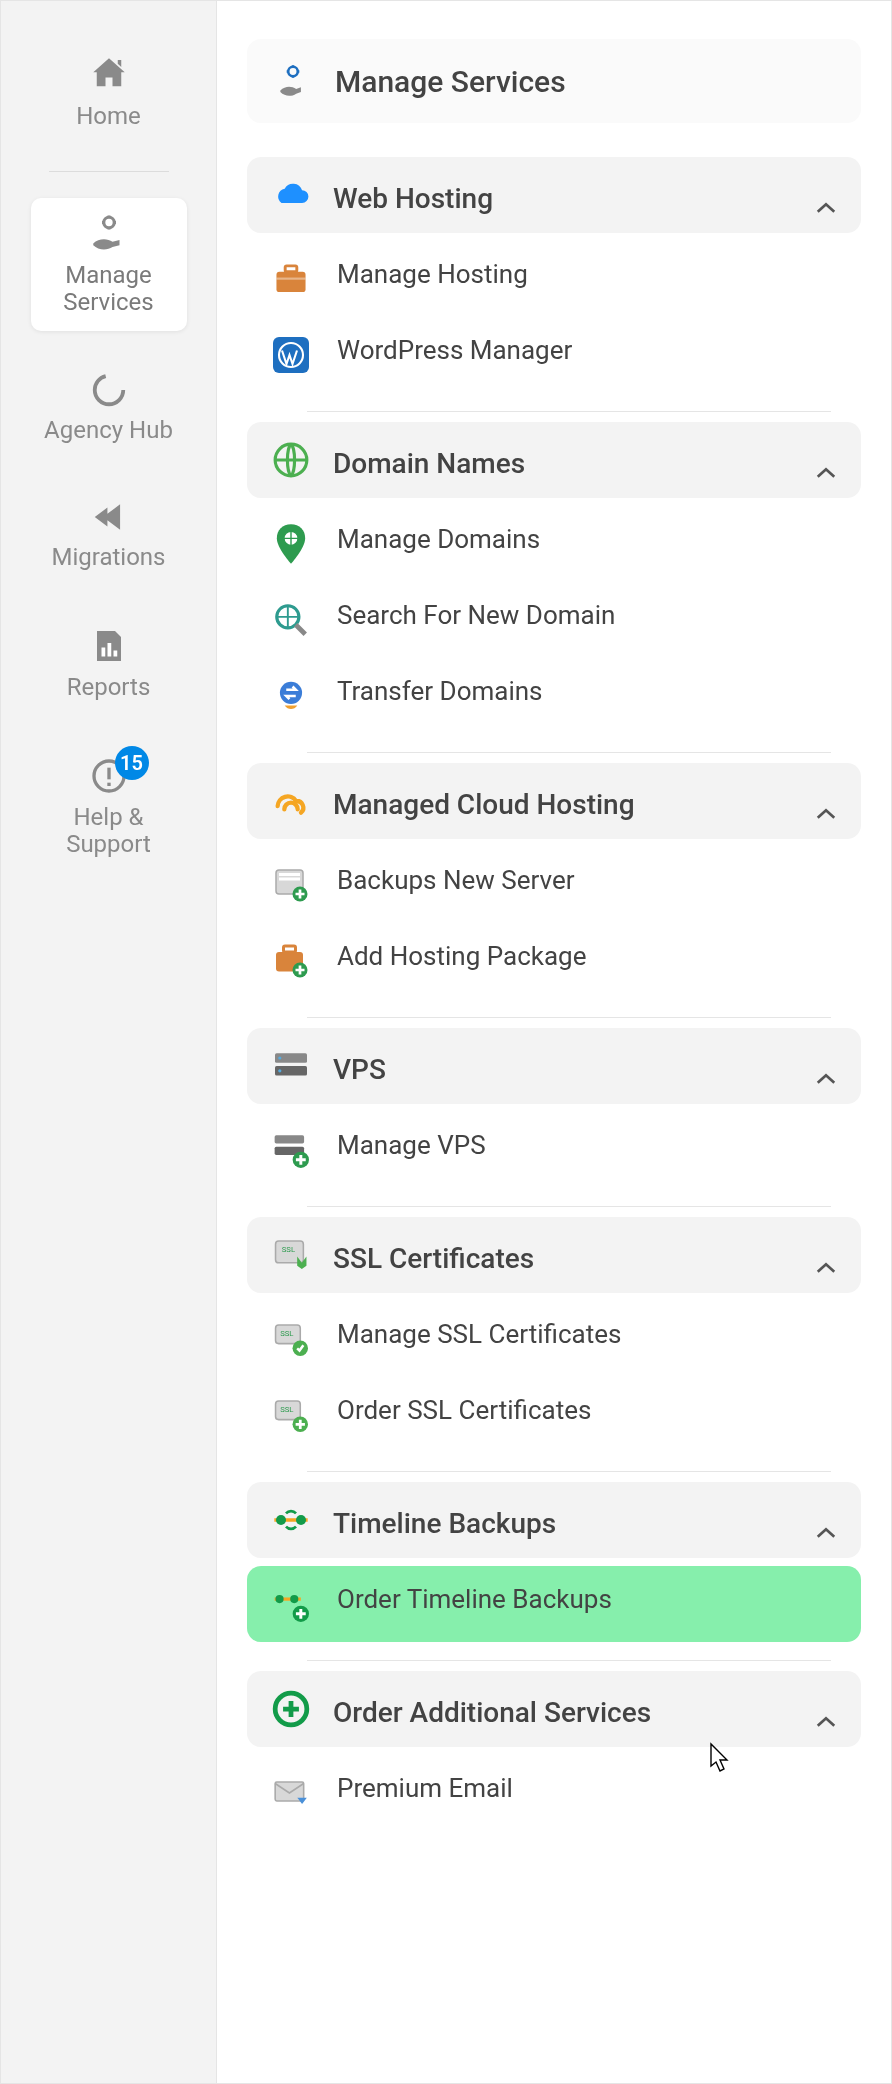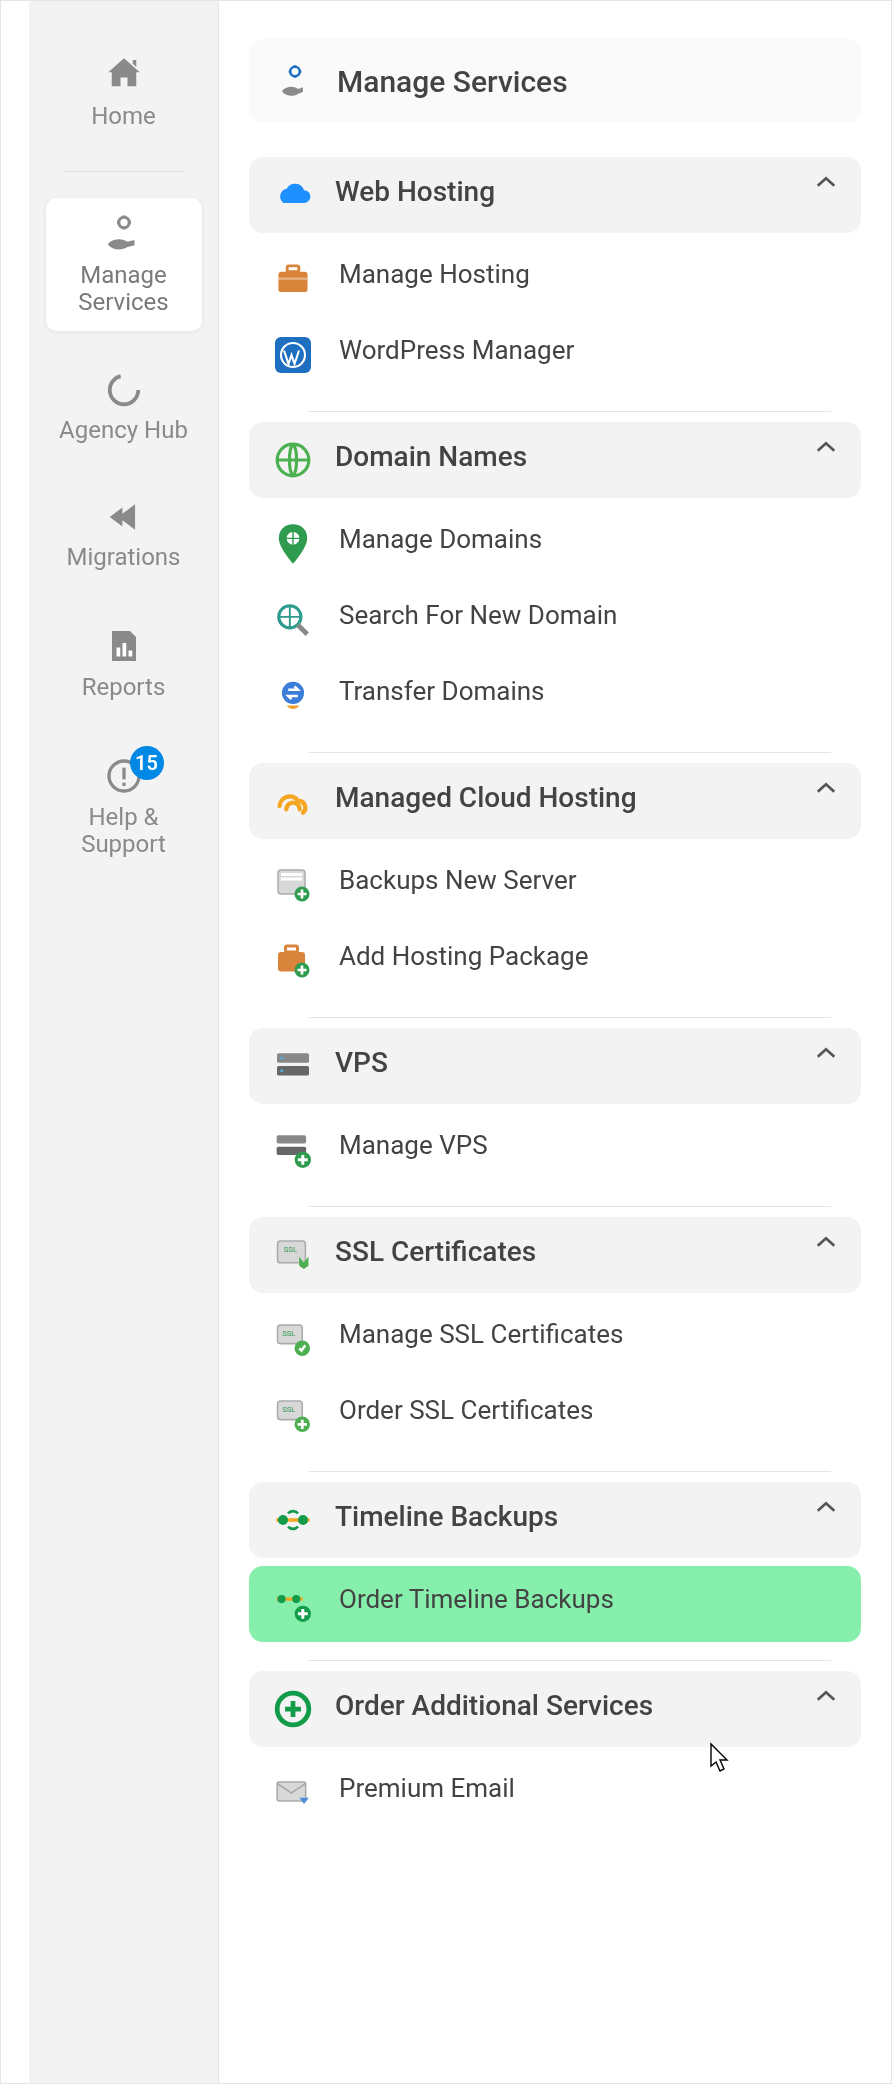--- a/index.html
+++ b/index.html
@@ -10,29 +10,28 @@
   height: 2084px;
   overflow: hidden;
   position: relative;
 }
 .app {
   display: flex;
   height: 100%;
   border: 1px solid #e5e5e5;
 }
 .sidebar {
-  width: 190px;
+  width: 216px;
   background: #f3f3f3;
   padding: 38px 10px 0;
   display: flex;
   flex-direction: column;
   align-items: center;
   gap: 26px;
   border-right: 1px solid #e5e5e5;
-  margin-left: 28px;
 }
 .sidebar-item {
   width: 156px;
   display: flex;
   flex-direction: column;
   align-items: center;
   gap: 8px;
   padding: 14px 6px 14px;
   cursor: pointer;
   text-align: center;
@@ -91,21 +90,21 @@
 .page-header h1 {
   font-size: 30px;
   font-weight: 500;
   color: #434343;
 }
 .section {
   margin-bottom: 10px;
 }
 .section-header {
   display: flex;
-  align-items: flex-start;
+  align-items: flex-end;
   gap: 22px;
   background: #f3f3f3;
   border-radius: 14px;
   padding: 18px 24px;
   cursor: pointer;
 }
 .section-header .sec-title {
   font-size: 28px;
   font-weight: 500;
   color: #434343;

